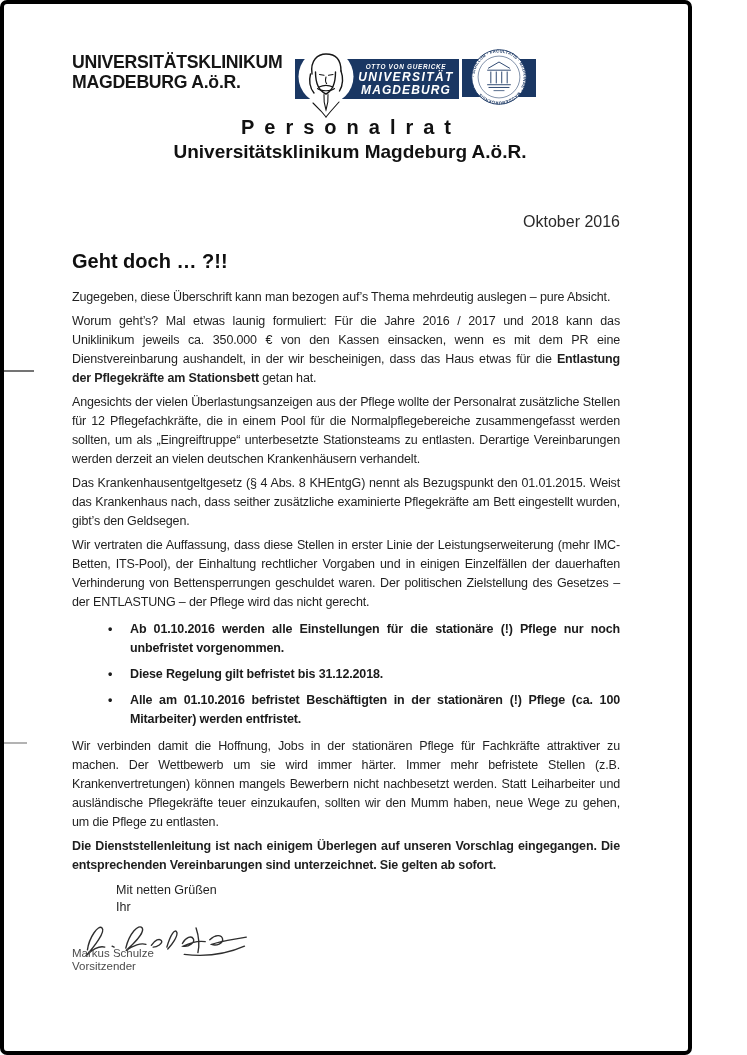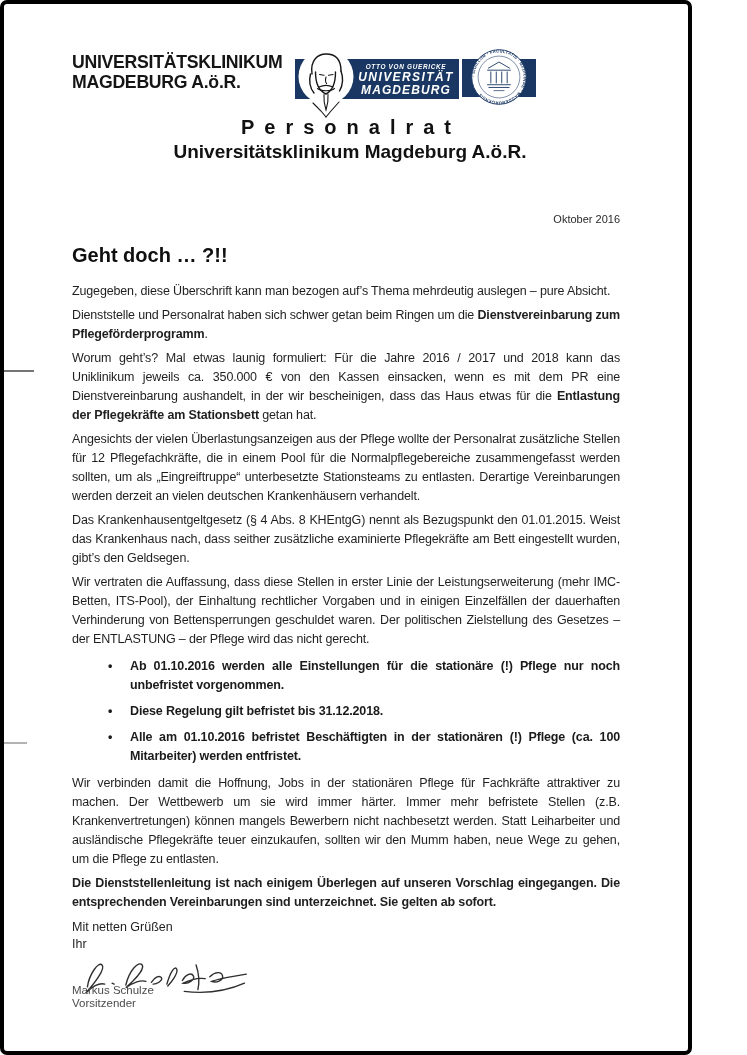--- a/index.html
+++ b/index.html
@@ -55,38 +55,38 @@
   .title-line1 {
     position: absolute; left: 0; right: 0; top: 112px;
     text-align: center; font-weight: bold; font-size: 20px;
     letter-spacing: 0.5em; text-indent: 0.5em; color: #111;
   }
   .title-line2 {
     position: absolute; left: 8px; right: 0; top: 137px;
     text-align: center; font-weight: bold; font-size: 19px; color: #111;
   }
   
-  .date-line { margin-top: 48px; text-align: right; font-size: 11px; color: #2a2a2a; }
+  .date-line { margin-top: 48px; text-align: right; font-size: 16px; color: #2a2a2a; }
   .main-heading { margin-top: 19px; font-size: 20px; font-weight: bold; color: #0f0f0f; }
   .letter-body { margin-top: 15px; }
   .para {
     font-size: 12.5px; line-height: 19px; letter-spacing: -0.15px;
     text-align: justify; margin-bottom: 5px; color: #1f1f1f;
   }
   .para .b, .bold-para { font-weight: bold; }
   .bullets { margin: 8px 0 8px 33px; }
   .bullets li {
     list-style: none; position: relative; padding-left: 25px;
     font-size: 12.5px; line-height: 19px; letter-spacing: -0.15px;
     font-weight: bold; text-align: justify; margin-bottom: 7px; color: #1b1b1b;
   }
   .bullets li::before { content: "•"; position: absolute; left: 3px; font-weight: bold; }
   
   .closing { margin-top: 7px; }
-  .closing-salutation, .closing-pronoun { font-size: 12.5px; line-height: 17px; color: #1f1f1f; }
+  .closing-salutation, .closing-pronoun { font-size: 12.5px; line-height: 17px; color: #1f1f1f; margin-left: 44px; }
   .signature-svg { display: block; margin: 1px 0 0 -4px; width: 195px; height: 42px; overflow: visible; }
   .signer-name { margin-top: -12px; font-size: 11.5px; line-height: 13px; color: #4c4c4c; }
   .signer-role { font-size: 11.5px; line-height: 13px; color: #4c4c4c; }
   
   .fold-mark-1 { position: absolute; left: 0; top: 366px; width: 30px; height: 2px; background: #747474; }
   .fold-mark-2 { position: absolute; left: 0; top: 738px; width: 23px; height: 2px; background: #b3b3b3; }
   svg { display: block; }
 </style>
 </head>
 <body>
@@ -161,21 +161,20 @@
       <div class="title-line1">Personalrat</div>
       <div class="title-line2">Universitätsklinikum Magdeburg A.ö.R.</div>
     </div>
 
     <div class="date-line">Oktober 2016</div>
 
     <h1 class="main-heading">Geht doch … ?!!</h1>
 
     <div class="letter-body">
         <p class="para"><span>Zugegeben, diese Überschrift kann man  bezogen auf’s Thema mehrdeutig auslegen – pure Absicht.</span></p>
-        <p class="para"><span>Dienststelle und Personalrat haben sich schwer getan beim Ringen um die </span><span class="b">Dienstvereinbarung zum Pflegeförderprogramm</span><span>.</span></p>
         <p class="para"><span>Worum geht’s? Mal etwas launig formuliert: Für die Jahre 2016 / 2017 und 2018 kann das Uniklinikum jeweils ca. 350.000 € von den Kassen einsacken, wenn es mit dem PR eine Dienstvereinbarung aushandelt, in der wir bescheinigen, dass das Haus etwas für die </span><span class="b">Entlastung der Pflegekräfte am Stationsbett</span><span> getan hat.</span></p>
         <p class="para"><span>Angesichts der vielen Überlastungsanzeigen aus der Pflege wollte der Personalrat zusätzliche Stellen für 12 Pflegefachkräfte, die in einem Pool für die Normalpflegebereiche zusammengefasst werden sollten, um als „Eingreiftruppe“ unterbesetzte Stationsteams zu entlasten. Derartige Vereinbarungen werden derzeit an vielen deutschen Krankenhäusern verhandelt.</span></p>
         <p class="para"><span>Das Krankenhausentgeltgesetz (§ 4 Abs. 8 KHEntgG) nennt als Bezugspunkt den 01.01.2015. Weist das Krankenhaus nach, dass seither zusätzliche examinierte Pflegekräfte am Bett eingestellt wurden, gibt’s den Geldsegen.</span></p>
         <p class="para"><span>Wir vertraten die Auffassung, dass diese Stellen in erster Linie der Leistungserweiterung (mehr IMC-Betten, ITS-Pool), der Einhaltung rechtlicher Vorgaben und in einigen Einzelfällen der dauerhaften Verhinderung von Bettensperrungen geschuldet waren. Der politischen Zielstellung des Gesetzes – der ENTLASTUNG – der Pflege wird das nicht gerecht.</span></p>
         <ul class="bullets">
           <li>Ab 01.10.2016 werden alle Einstellungen für die stationäre (!) Pflege nur noch unbefristet vorgenommen.</li>
           <li>Diese Regelung gilt befristet bis 31.12.2018.</li>
           <li>Alle am 01.10.2016 befristet Beschäftigten in der stationären (!) Pflege (ca. 100 Mitarbeiter) werden entfristet.</li>
         </ul>
         <p class="para"><span>Wir verbinden damit die Hoffnung, Jobs in der stationären Pflege für Fachkräfte attraktiver zu machen. Der Wettbewerb um sie wird immer härter. Immer mehr befristete Stellen (z.B. Krankenvertretungen) können mangels Bewerbern nicht nachbesetzt werden. Statt Leiharbeiter und ausländische Pflegekräfte teuer einzukaufen, sollten wir den Mumm haben, neue Wege zu gehen, um die Pflege zu entlasten.</span></p>

